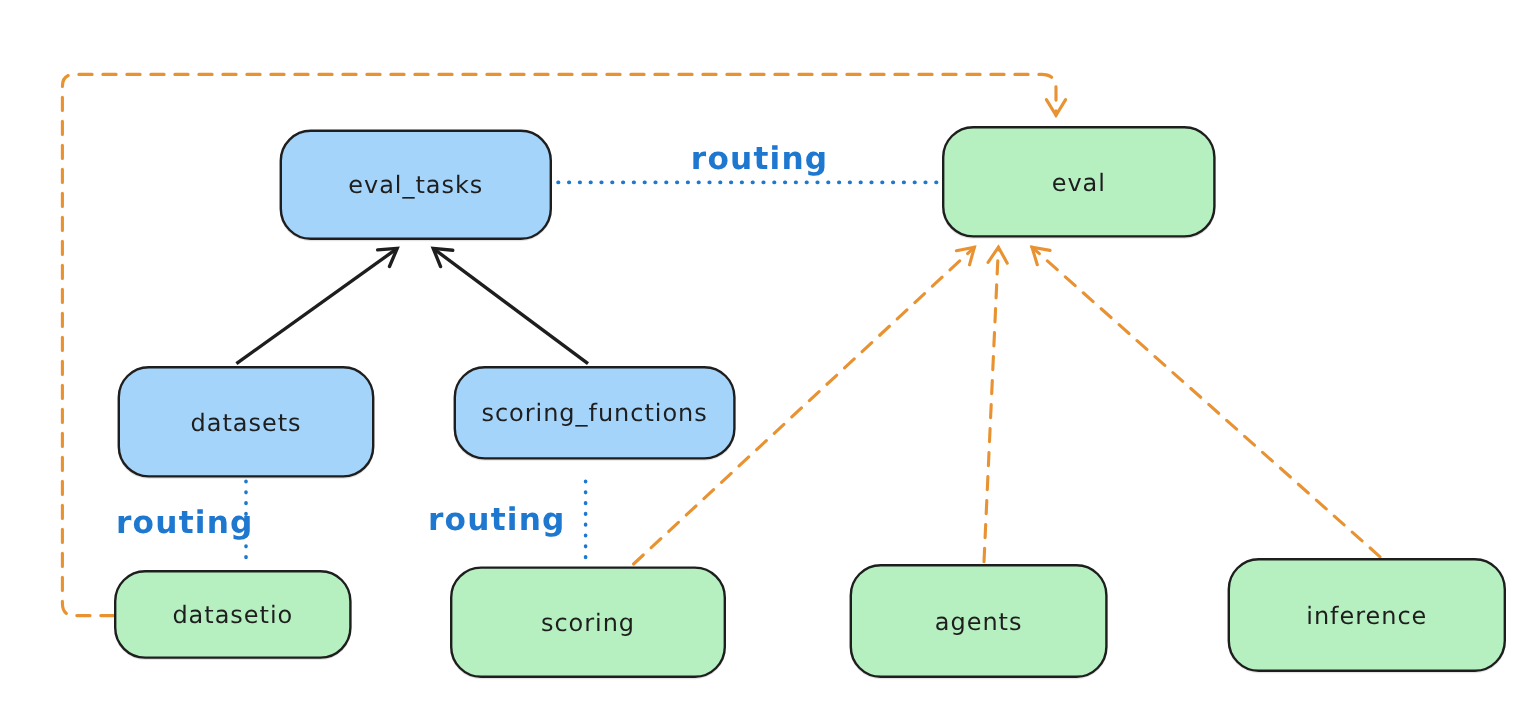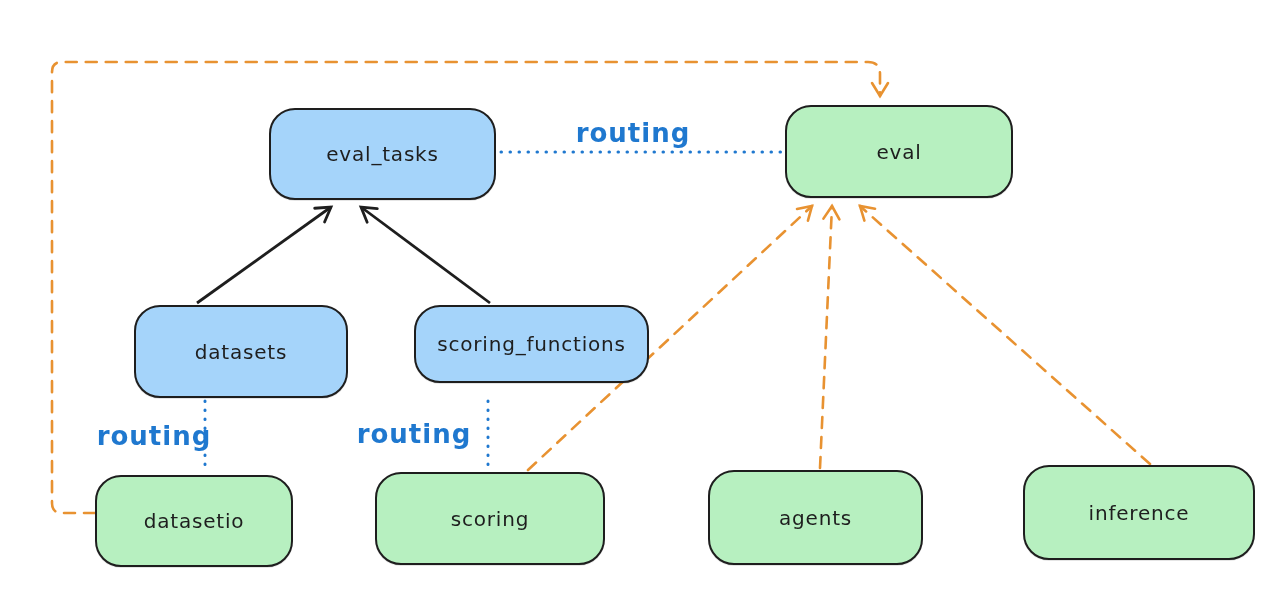--- a/index.html
+++ b/index.html
@@ -14,21 +14,21 @@
   .node{
     position:absolute;
     box-sizing:border-box;
     border:2.5px solid var(--stroke,#1e1e1e);
     border-radius:26px;
     display:flex;align-items:center;justify-content:center;
     font-size:20px;letter-spacing:0.8px;
     color:var(--stroke,#1e1e1e);
     box-shadow:0 1px 0 rgba(30,30,30,0.12);
   }
-  .node.blue{background:var(--blue-fill,#a5d4fa);margin-left:36px;}
+  .node.blue{background:var(--blue-fill,#a5d4fa);}
   .node.green{background:var(--green-fill,#b7f0c0);}
   .edge-label{
     position:absolute;
     transform:translate(-50%,-50%);
     color:var(--blue,#1f78cf);
     font-size:26px;font-weight:700;letter-spacing:1px;
     white-space:nowrap;
   }
   .stroke-black{stroke:var(--stroke,#1e1e1e);fill:none;}
   .stroke-blue{stroke:var(--blue,#1f78cf);fill:none;}
@@ -74,21 +74,21 @@
   </div>
 
   <div class="node blue" style="left:98px;top:305px;width:214px;height:93px;">
     <span>datasets</span>
   </div>
 
   <div class="node blue" style="left:378px;top:305px;width:235px;height:78px;">
     <span>scoring_functions</span>
   </div>
 
-  <div class="node green" style="left:95px;top:475px;width:198px;height:92px;">
+  <div class="node green" style="left:95px;top:475px;width:198px;height:74px;">
     <span>datasetio</span>
   </div>
 
   <div class="node green" style="left:375px;top:472px;width:230px;height:93px;">
     <span>scoring</span>
   </div>
 
   <div class="node green" style="left:708px;top:470px;width:215px;height:95px;">
     <span>agents</span>
   </div>

